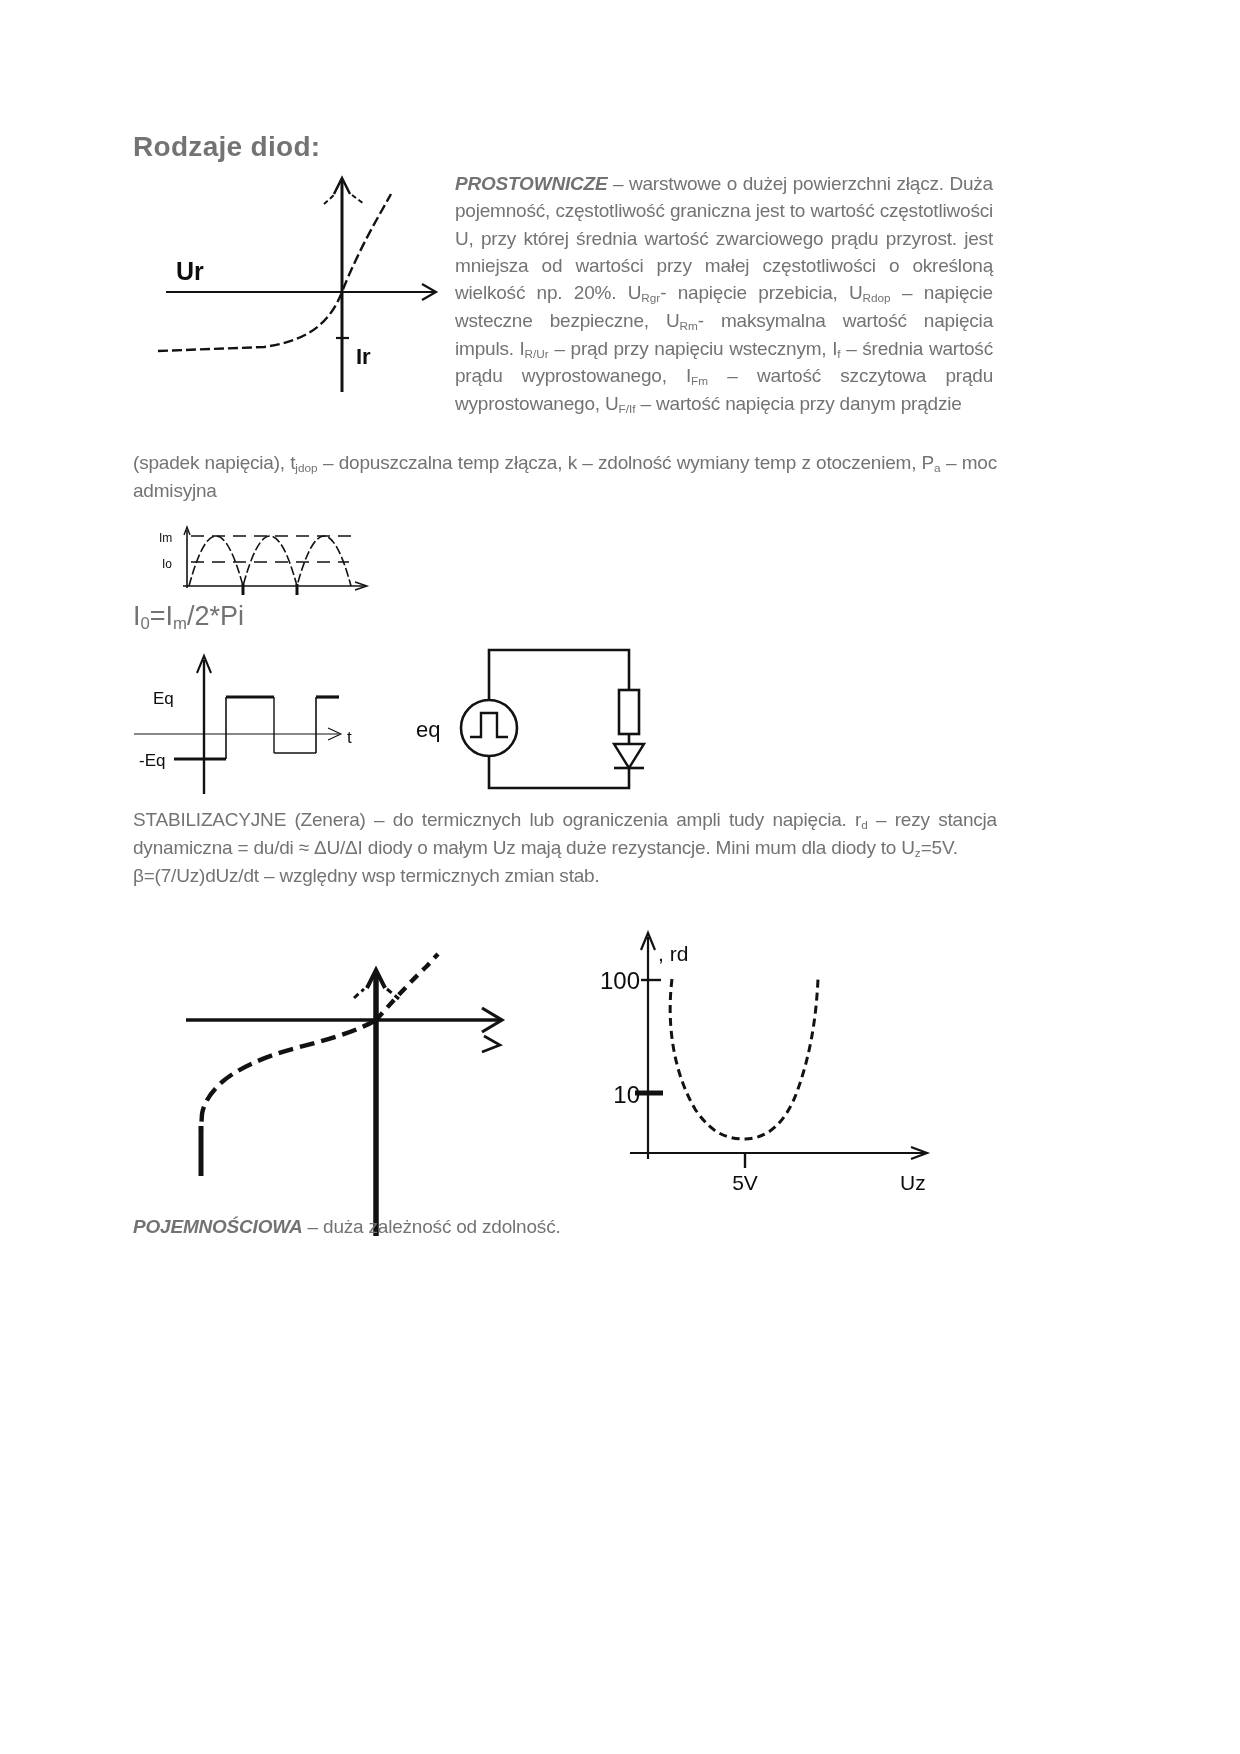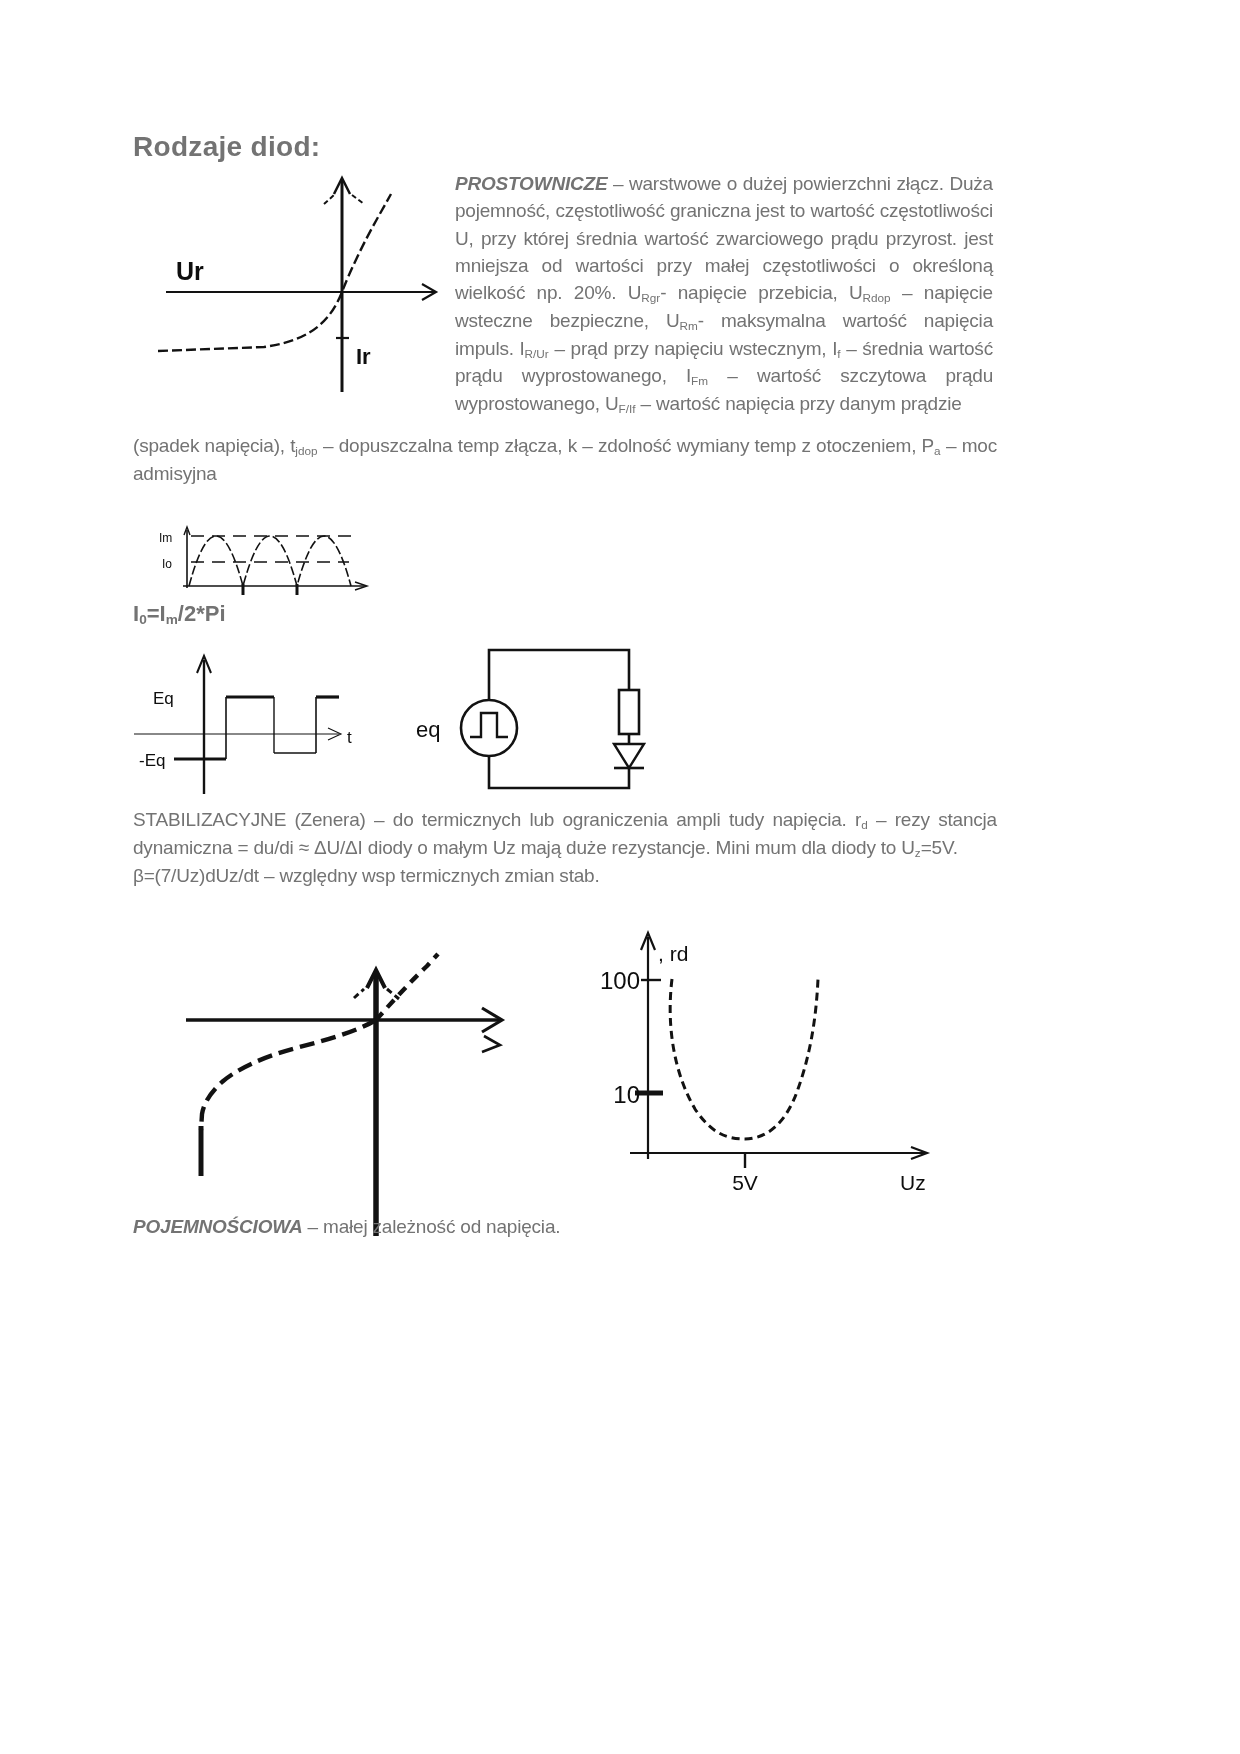--- a/index.html
+++ b/index.html
@@ -9,21 +9,21 @@
     font-family:"Liberation Sans",sans-serif;color:#737373;
   }
   .abs{position:absolute;}
   .doc-title{font-size:28px;font-weight:bold;letter-spacing:.3px;}
   .body-text{font-size:19px;line-height:1.44;letter-spacing:-0.2px;text-align:justify;}
   .body-text p{margin:0;}
   .lower-text{line-height:1.47;}
   .lead-italic{font-style:italic;font-weight:bold;}
   .lead-plain{font-style:normal;font-weight:normal;}
   sub{font-size:62%;vertical-align:-0.22em;letter-spacing:0;}
-  .formula{font-size:22px;font-weight:bold;}
+  .formula{font-size:27px;font-weight:normal;}
   .caption{font-size:19px;letter-spacing:-0.2px;}
   svg{display:block;}
   svg text{font-family:"Liberation Sans",sans-serif;fill:#0e0e0e;}
   .fig-stroke{stroke:#121212;fill:none;}
 </style>
 </head>
 <body>
 
 <div class="page">
 
@@ -41,21 +41,21 @@
     </g>
     <path class="fig-stroke" d="M12 183 L118 179 C160 173 183 157 196 124 C204 103 218 74 231 51 L245 26" stroke-width="2.4" stroke-dasharray="10 4"></path>
     <text x="30" y="112" font-size="25" font-weight="bold">Ur</text>
     <text x="210" y="196" font-size="22" font-weight="bold">Ir</text>
   </svg>
 
   <div class="abs body-text" style="left:455px;top:170px;width:538px;">
     <p><span class="lead-italic">PROSTOWNICZE</span><span><span> – warstwowe o dużej powierzchni złącz. Duża pojemność, częstotliwość graniczna jest to wartość częstotliwości U, przy której średnia wartość zwarciowego prądu przyrost. jest mniejsza od wartości przy małej częstotliwości o określoną wielkość np. 20%. U</span><sub>Rgr</sub><span>- napięcie przebicia, U</span><sub>Rdop</sub><span> – napięcie wsteczne bezpieczne, U</span><sub>Rm</sub><span>- maksymalna wartość napięcia impuls. I</span><sub>R/Ur</sub><span> – prąd przy napięciu wstecznym, I</span><sub>f</sub><span> – średnia wartość prądu wyprostowanego, I</span><sub>Fm</sub><span> – wartość szczytowa prądu wyprostowanego, U</span><sub>F/If</sub><span> – wartość napięcia przy danym prądzie</span></span></p>
   </div>
 
-  <div class="abs body-text" style="left:133px;top:432px;width:864px;">
+  <div class="abs body-text" style="left:133px;top:449px;width:864px;">
     <p><span><span>(spadek napięcia), t</span><sub>jdop</sub><span> – dopuszczalna temp złącza, k – zdolność wymiany temp z otoczeniem, P</span><sub>a</sub><span> – moc admisyjna</span></span></p>
   </div>
 
   <svg class="abs" style="left:143px;top:522px;" width="235" height="76" viewBox="0 0 235 76">
     <g class="fig-stroke">
       <path d="M44 8 V66" stroke-width="1.6"></path>
       <path d="M41 13 L44 5 L47 13" stroke-width="1.4"></path>
       <path d="M40 64 H222" stroke-width="1.6"></path>
       <path d="M212 60 L224 64 L212 68" stroke-width="1.4"></path>
     </g>
@@ -141,16 +141,16 @@
     </g>
     <path class="fig-stroke" d="M87 56 C81 105 90 152 110 186 C128 213 145 216 160 216 C181 216 201 201 213 166 C224 135 231 100 233 56" stroke-width="3" stroke-dasharray="8 5"></path>
     <text x="73" y="38" font-size="21">, rd</text>
     <text x="55" y="66" font-size="24" text-anchor="end">100</text>
     <text x="55" y="180" font-size="24" text-anchor="end">10</text>
     <text x="160" y="267" font-size="21" text-anchor="middle">5V</text>
     <text x="315" y="267" font-size="21">Uz</text>
   </svg>
 
   <div class="abs caption" style="left:133px;top:1216px;">
-    <span class="lead-italic">POJEMNOŚCIOWA</span><span> – małej zależność od napięcia.</span>
+    <span class="lead-italic">POJEMNOŚCIOWA</span><span> – duża zależność od zdolność.</span>
   </div>
 
 </div>
 
 </body></html>

